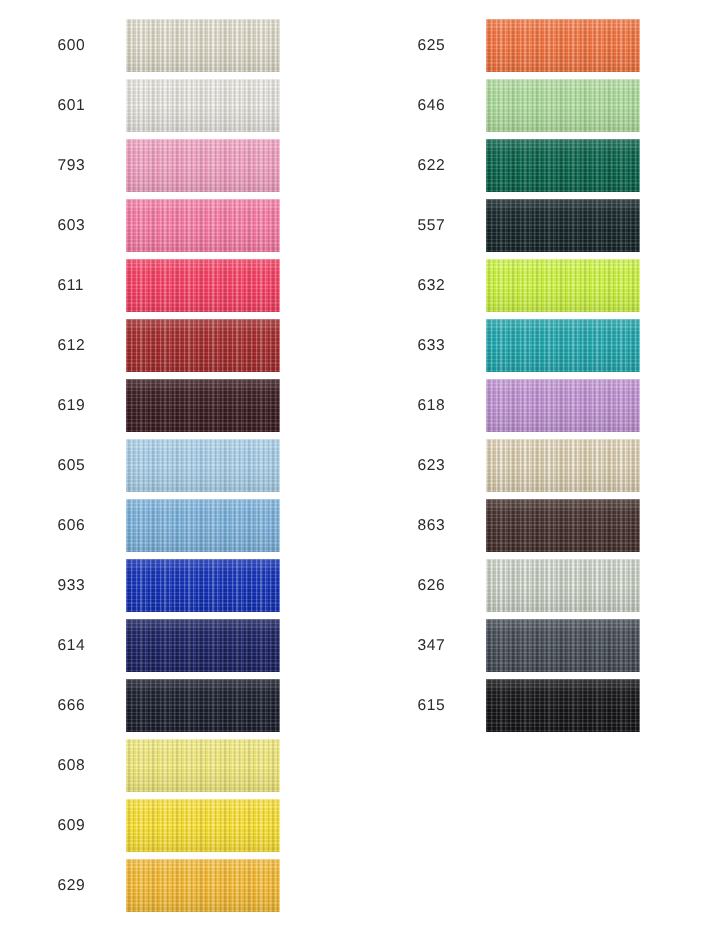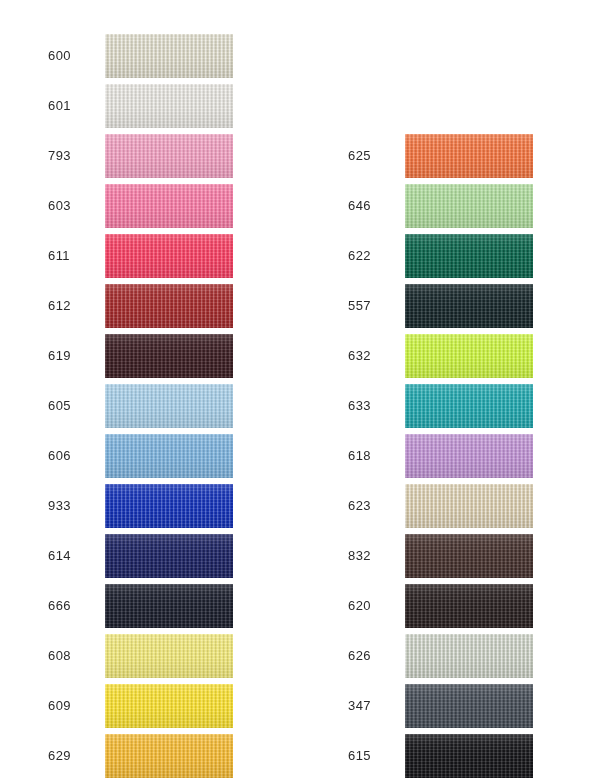--- a/index.html
+++ b/index.html
@@ -23,21 +23,20 @@
     display: flex;
     flex-direction: row;
   }
 
   .column {
     width: 300px;
     padding-top: 13px;
     box-sizing: border-box;
     display: flex;
     flex-direction: column;
-    justify-content: flex-end;
   }
 
   .swatch-row {
     height: 50px;
     display: flex;
     flex-direction: row;
     align-items: center;
     box-sizing: border-box;
   }
 
@@ -369,40 +368,30 @@
         <div class="code-label">623</div>
         <div class="swatch-wrap">
           <div class="swatch pale" style="background-color: rgb(214, 200, 168);">
             <div class="rib"></div>
             <div class="weave"></div>
             <div class="sheen"></div>
           </div>
         </div>
       </div>
       <div class="swatch-row">
-        <div class="code-label">832</div>
+        <div class="code-label">863</div>
         <div class="swatch-wrap">
           <div class="swatch dark" style="background-color: rgb(74, 53, 49);">
             <div class="rib"></div>
             <div class="weave"></div>
             <div class="sheen"></div>
           </div>
         </div>
       </div>
       <div class="swatch-row">
-        <div class="code-label">620</div>
-        <div class="swatch-wrap">
-          <div class="swatch dark" style="background-color: rgb(44, 35, 35);">
-            <div class="rib"></div>
-            <div class="weave"></div>
-            <div class="sheen"></div>
-          </div>
-        </div>
-      </div>
-      <div class="swatch-row">
         <div class="code-label">626</div>
         <div class="swatch-wrap">
           <div class="swatch pale" style="background-color: rgb(195, 201, 188);">
             <div class="rib"></div>
             <div class="weave"></div>
             <div class="sheen"></div>
           </div>
         </div>
       </div>
       <div class="swatch-row">

